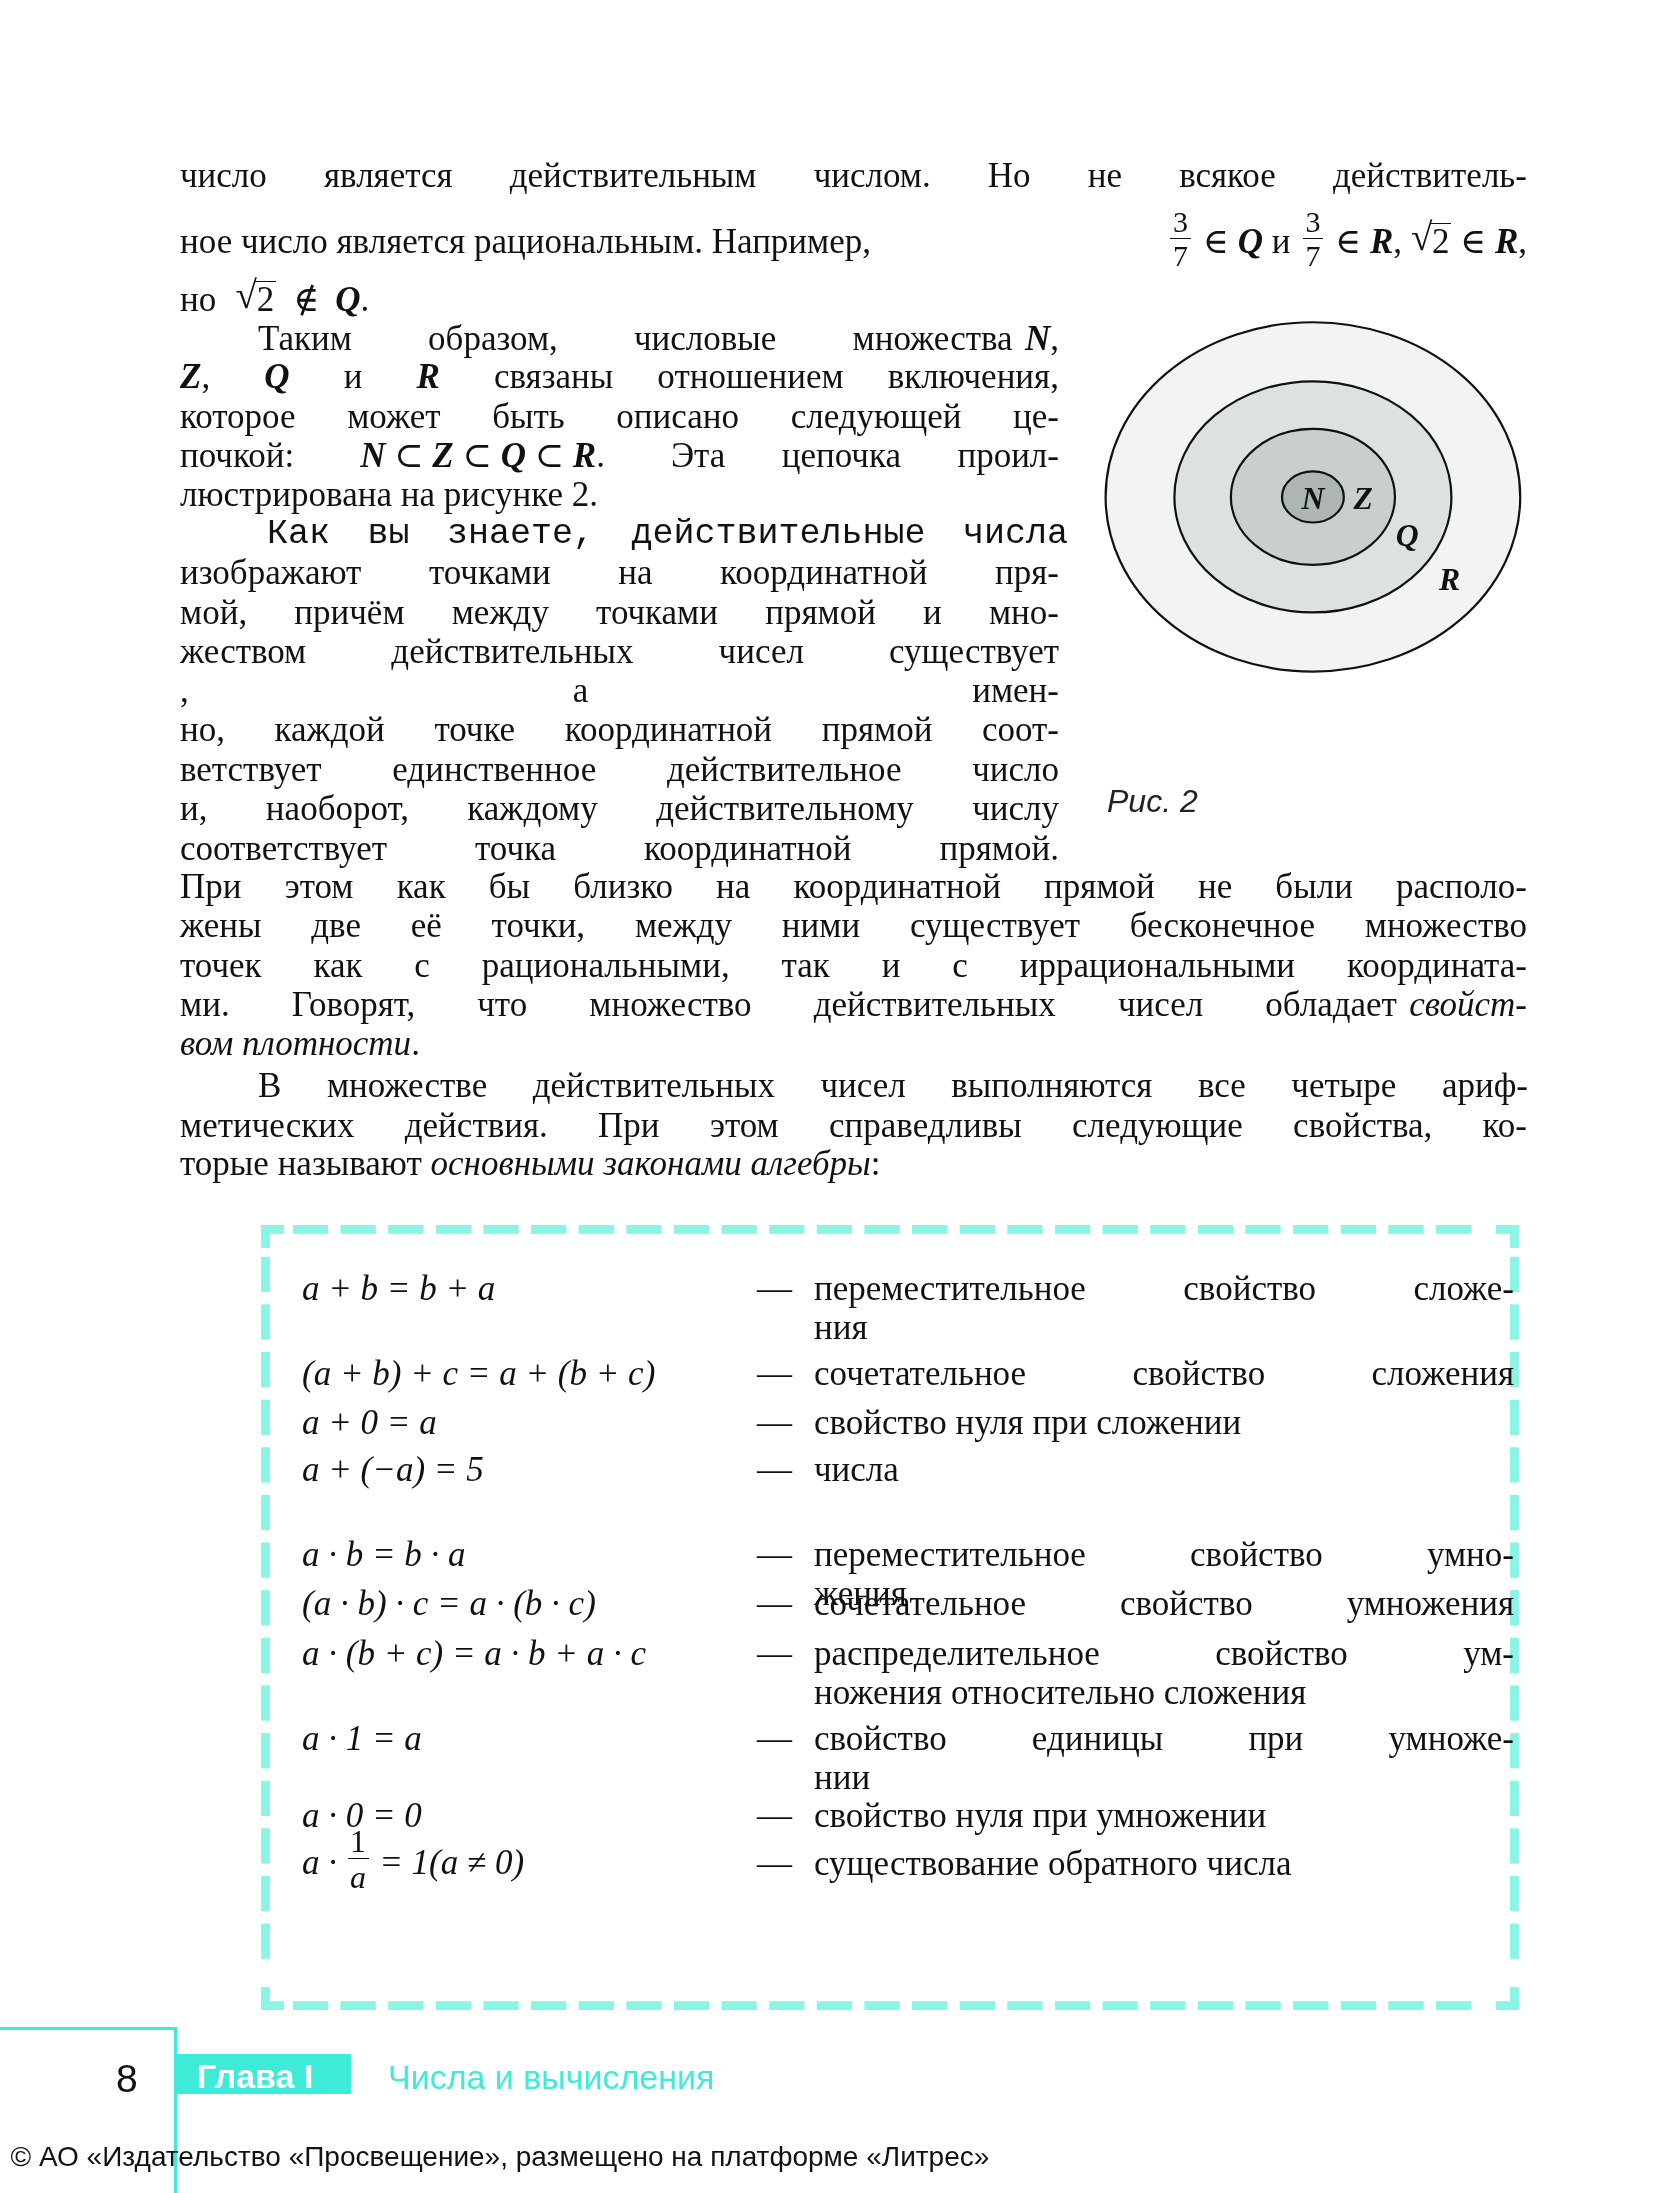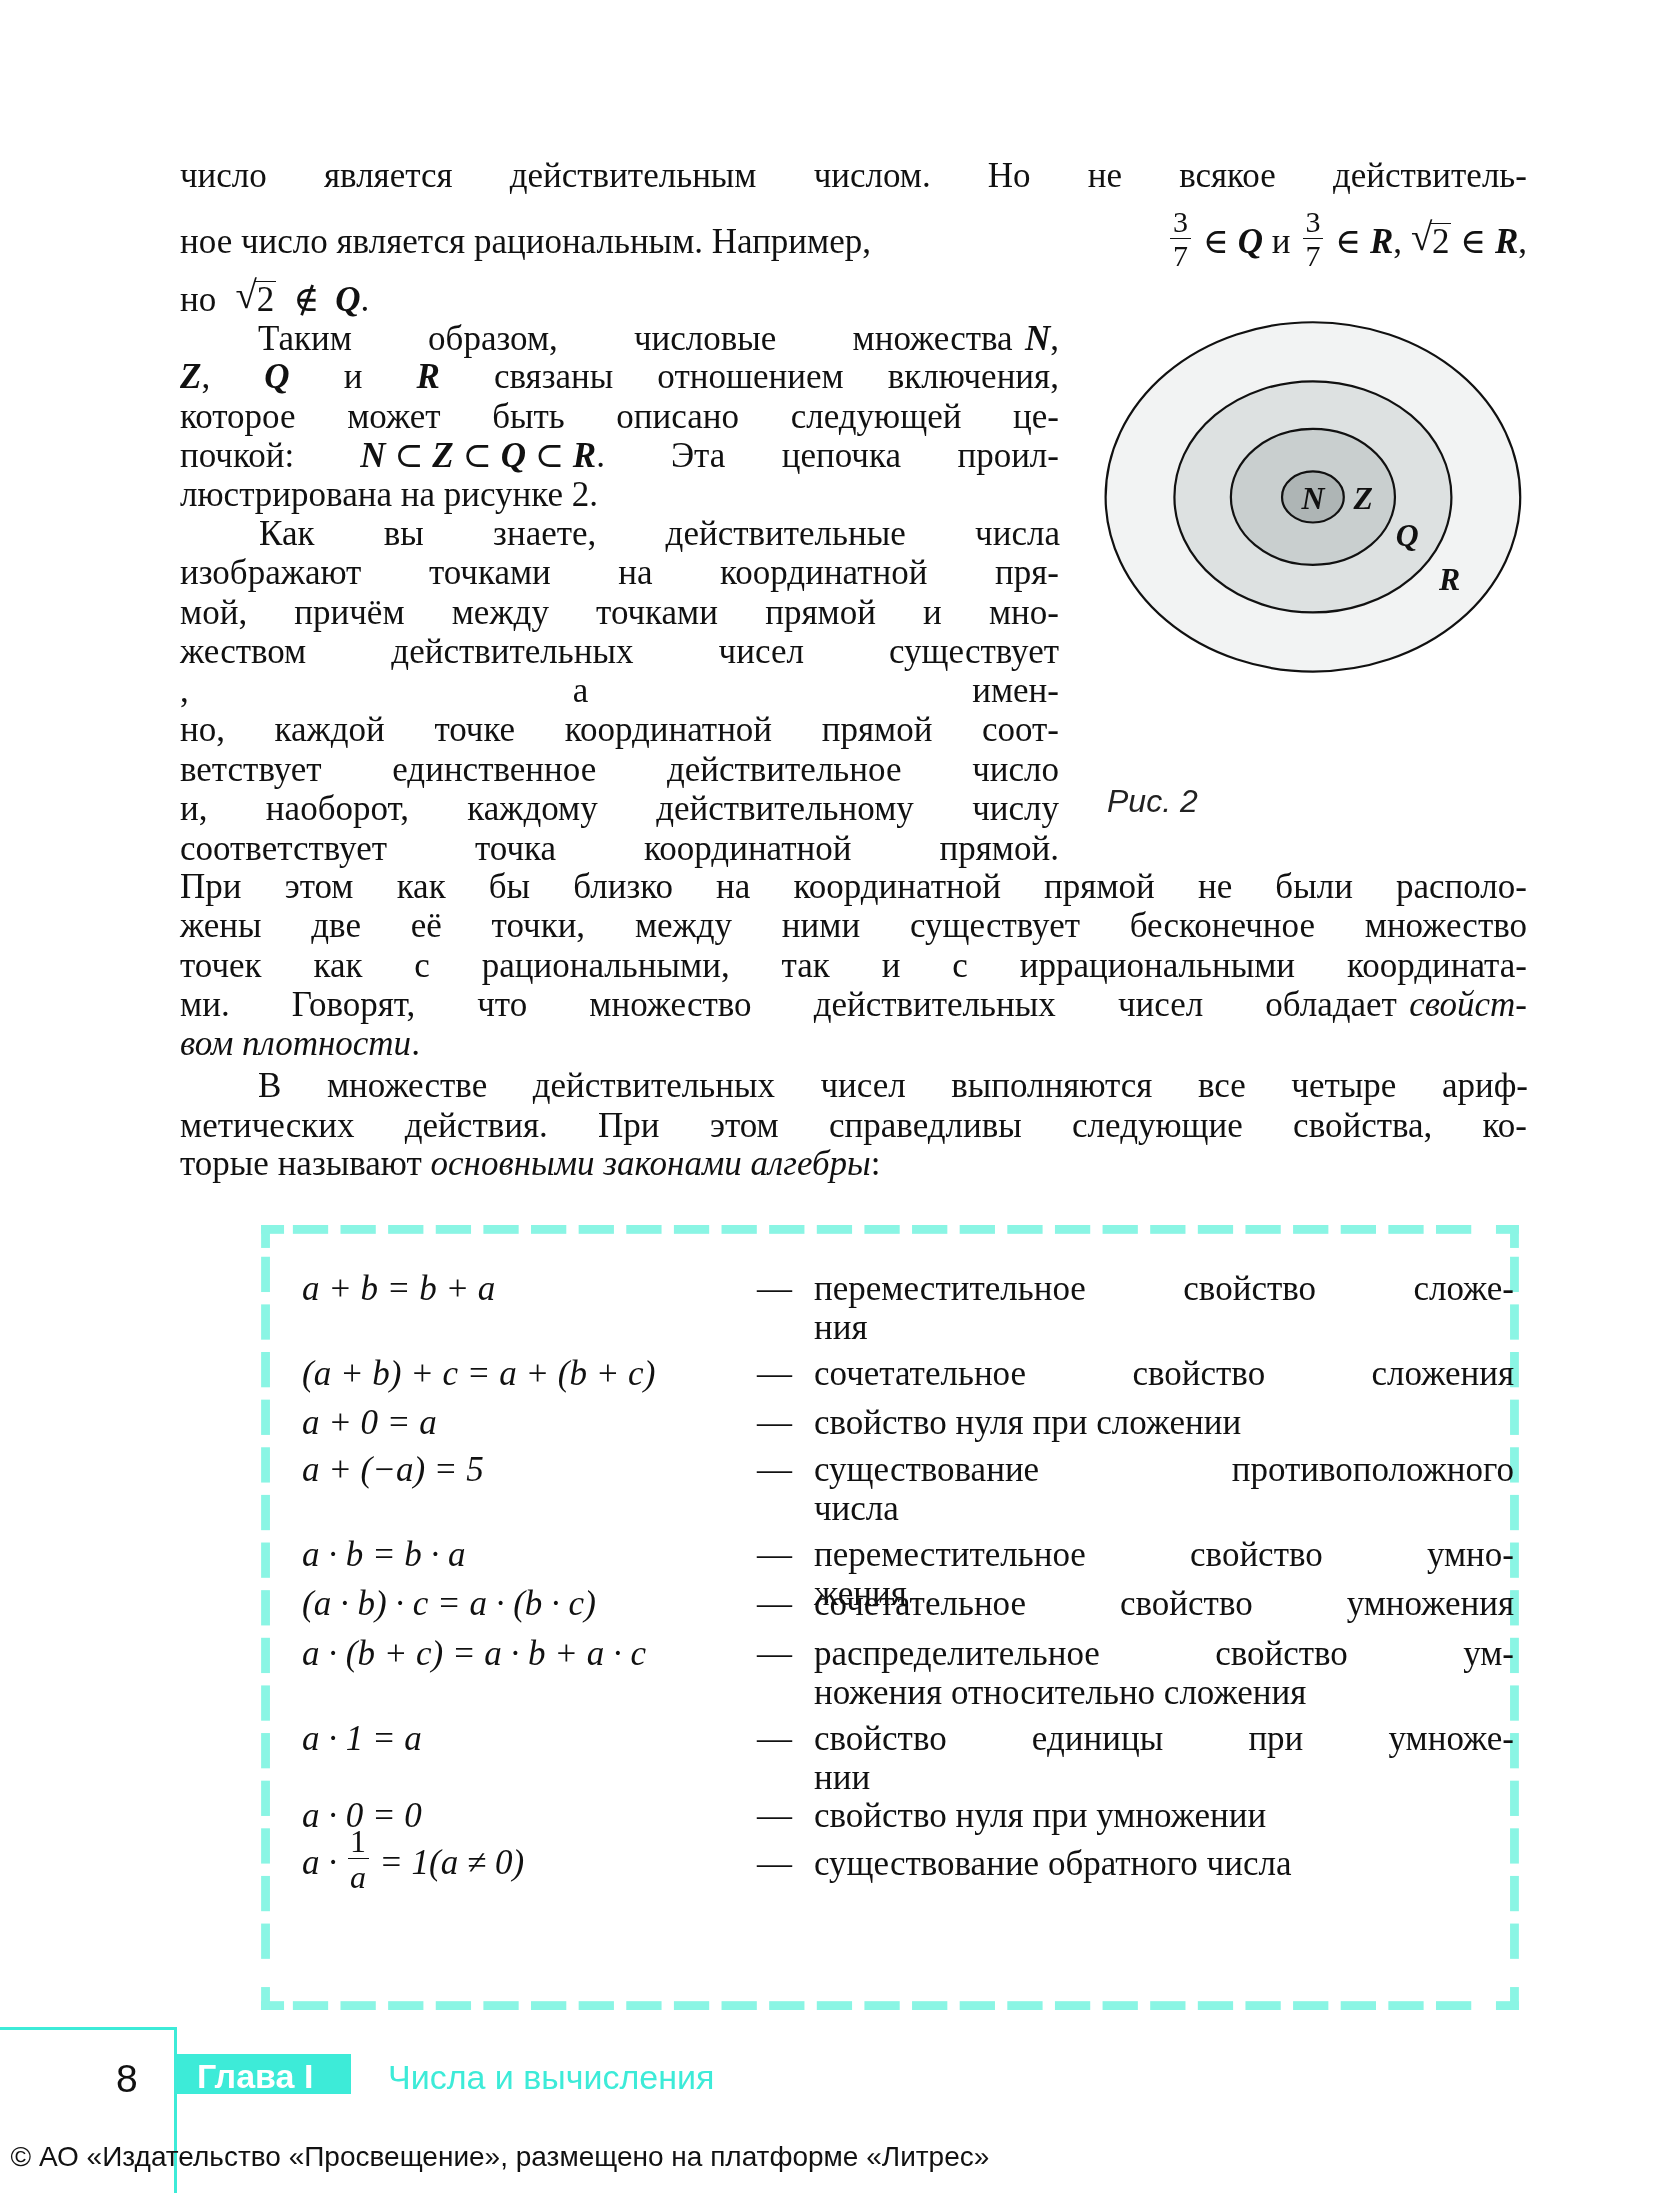--- a/index.html
+++ b/index.html
@@ -97,21 +97,21 @@
     <span class="mb">Z</span>
     <span>⊂</span>
     <span class="mb">Q</span>
     <span>⊂</span>
     <span><span class="mb">R</span><span>.</span></span>
   </span>
   <span style="width:388px; text-align:justify; text-align-last:justify;">Эта цепочка проил-</span>
 </div>
 <div class="line" style="top:474px">люстрирована на рисунке 2.</div>
 
-<div class="line just" style="top:513px; left:259px; width:801px;">Как вы знаете, действительные числа</div>
+<div class="line just" style="top:513px; left:267px; width:801px;font-family:Liberation Mono, monospace;">Как вы знаете, действительные числа</div>
 <div class="line just narrow" style="top:552px">изображают точками на координатной пря-</div>
 <div class="line just narrow" style="top:592px">мой, причём между точками прямой и мно-</div>
 <div class="line just narrow" style="top:631px">жеством действительных чисел существует</div>
 <div class="line" style="top:670px; width:879px; display:flex; justify-content:space-between;">
   <span style="flex:1; text-align:justify; text-align-last:justify; white-space:pre;">, а имен-</span>
 </div>
 <div class="line just narrow" style="top:709px">но, каждой точке координатной прямой соот-</div>
 <div class="line just narrow" style="top:749px">ветствует единственное действительное число</div>
 <div class="line just narrow" style="top:788px">и, наоборот, каждому действительному числу</div>
 <div class="line just narrow" style="top:828px">соответствует точка координатной прямой.</div>
@@ -259,21 +259,20 @@
       <span class="law-formula">a + 0 = a</span>
       <span class="law-dash">—</span>
       <span class="law-desc">
         <span class="l">свойство нуля при сложении</span>
       </span>
     </div>
     <div class="law-row" style="top: 1450px;">
       <span class="law-formula">a + (−a) = 5</span>
       <span class="law-dash">—</span>
       <span class="law-desc">
-        <span class="j">существование противоположного</span>
         <span class="l">числа</span>
       </span>
     </div>
     <div class="law-row" style="top: 1535px;">
       <span class="law-formula">a · b = b · a</span>
       <span class="law-dash">—</span>
       <span class="law-desc">
         <span class="j">переместительное свойство умно-</span>
         <span class="l">жения</span>
       </span>

